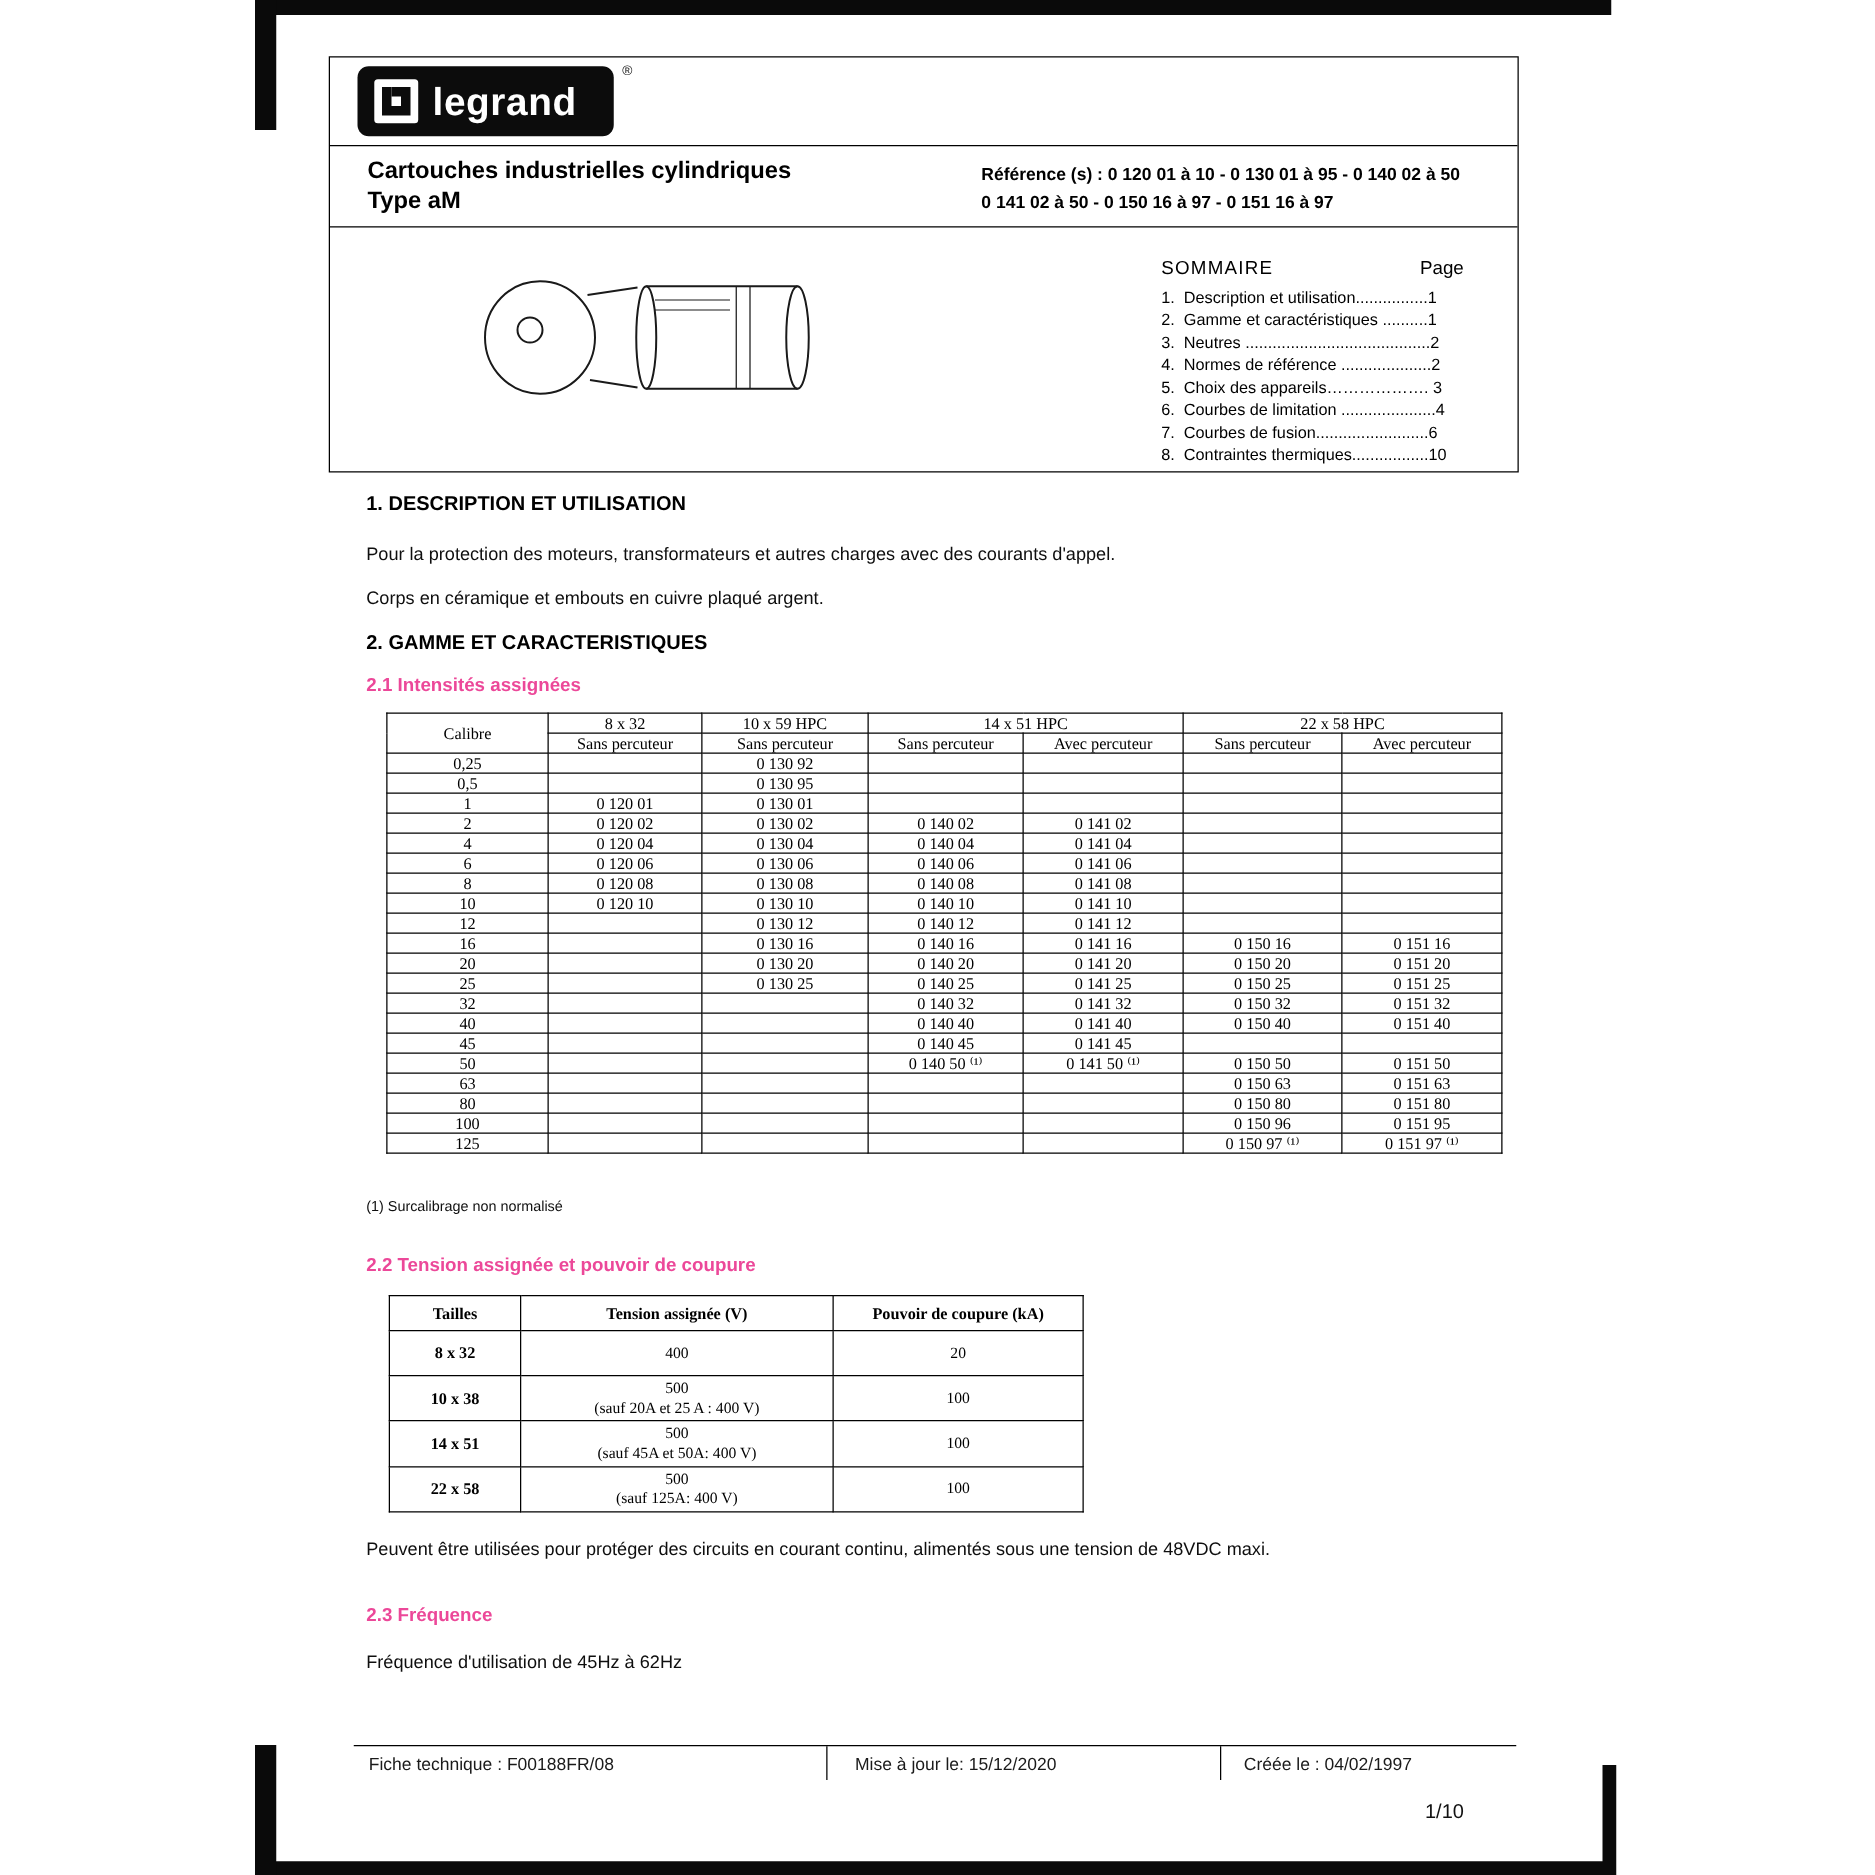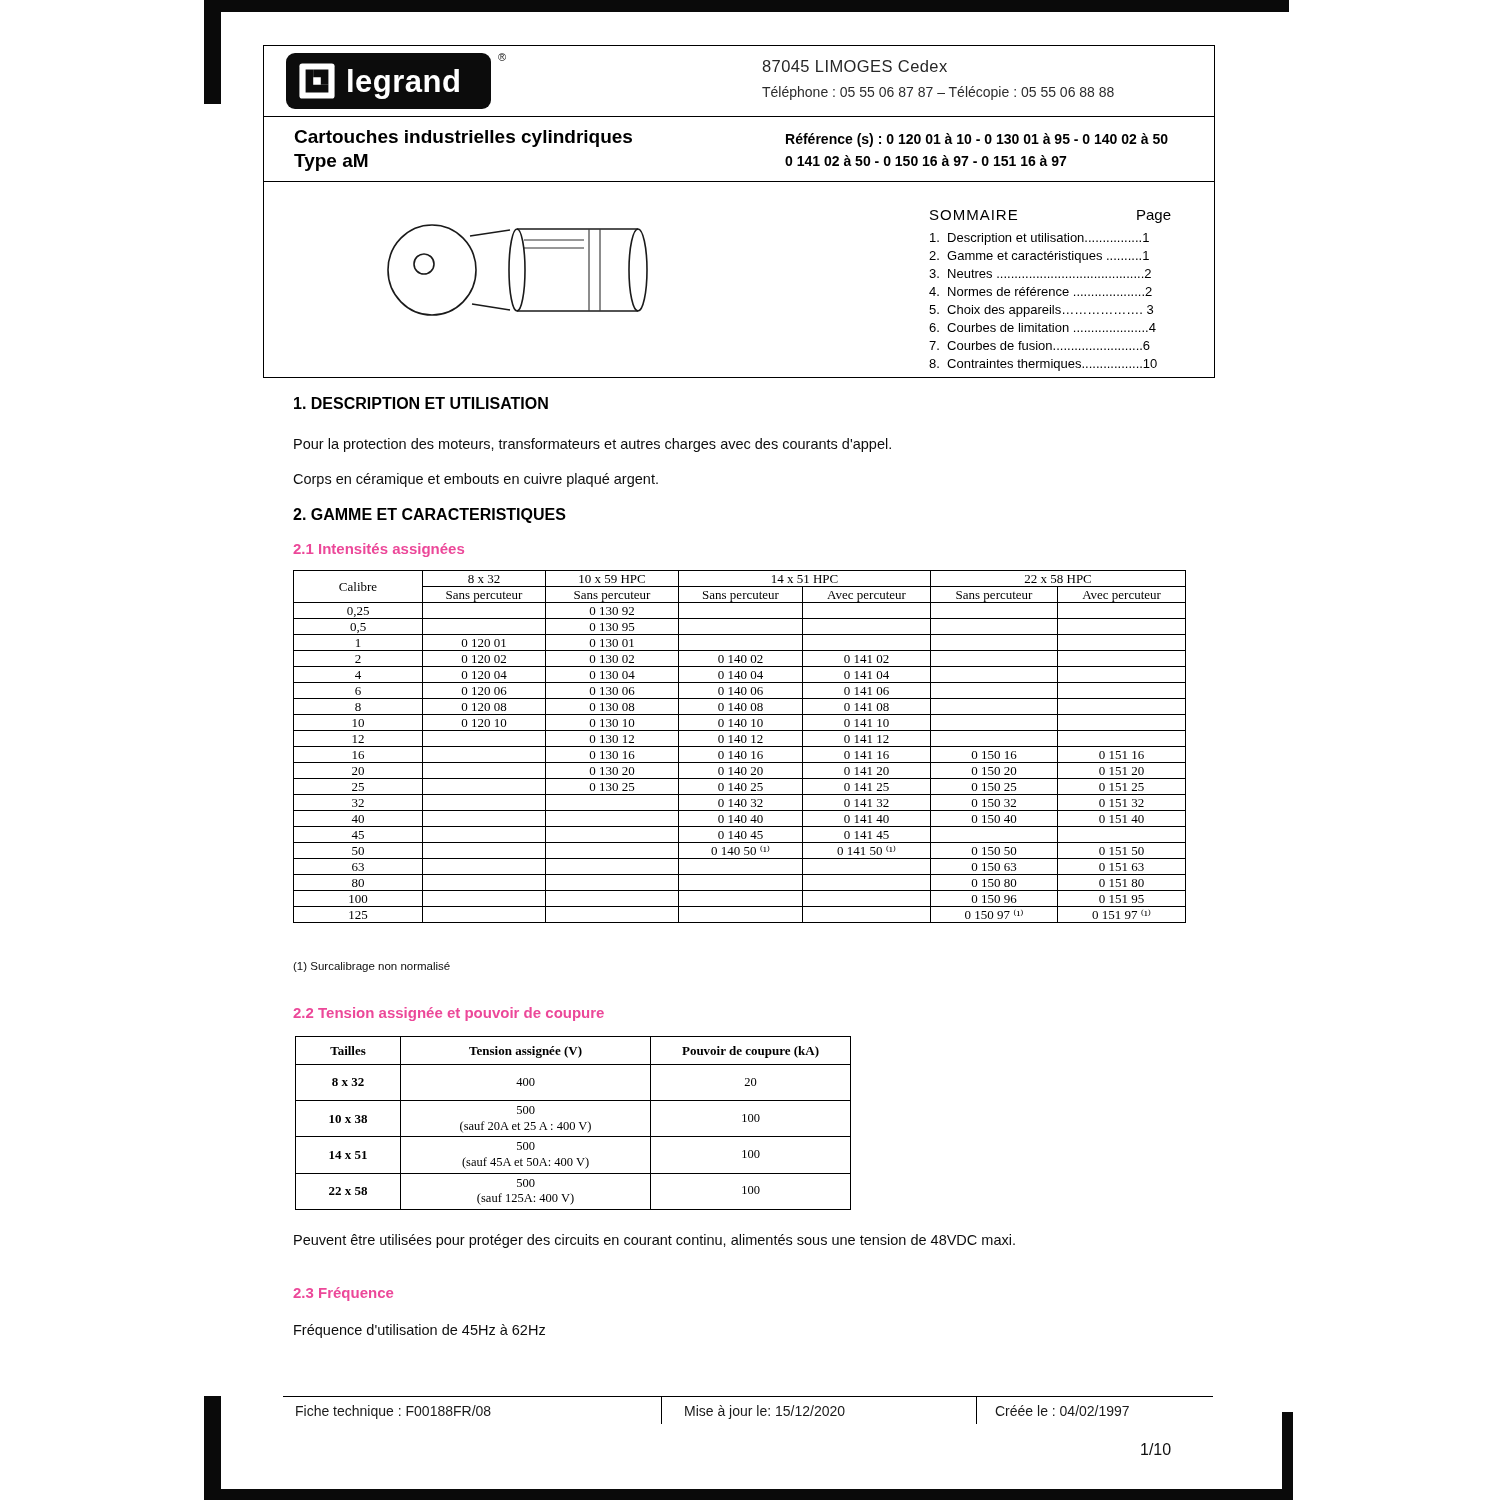--- a/index.html
+++ b/index.html
@@ -32,21 +32,21 @@
   .sommaire { position:absolute; left:665px; top:160px; width:242px; }
   .sommaire-head { display:flex; justify-content:space-between; font-size:15px; color:#000; margin-bottom:6px; }
   .sommaire-title { letter-spacing:1px; }
   .sommaire ul { list-style:none; }
   .sommaire li { font-size:13px; line-height:18px; white-space:pre; color:#000; }
 
   .h-section { position:absolute; left:293px; font-size:16px; font-weight:bold; color:#000; }
   .h-sub { position:absolute; left:293px; font-size:15px; font-weight:bold; color:#ec4899; }
   .body-text { position:absolute; left:293px; font-size:14.5px; color:#0e0e0e; }
 
-  table { border-collapse:collapse; }
+  table { border-collapse:collapse;margin-left:16px; }
   .ratings-table { position:absolute; left:293px; top:570px; width:892px; table-layout:fixed;
                    font-family:"Liberation Serif","DejaVu Serif",serif; }
   .ratings-table th, .ratings-table td { border:1px solid #000; font-weight:normal; font-size:13px;
                    text-align:center; height:16px; padding:0 3px; line-height:1.05; color:#000; }
 
   .footnote { position:absolute; left:293px; top:960px; font-size:11.5px; color:#0e0e0e; }
 
   .voltage-table { position:absolute; left:295px; top:1036px; width:555px; table-layout:fixed;
                    font-family:"Liberation Serif","DejaVu Serif",serif; }
   .voltage-table th { border:1px solid #000; font-size:13px; font-weight:bold; height:28px; padding:2px 6px; color:#000; }
@@ -77,24 +77,20 @@
     <div class="logo">
       <svg class="logo-mark" viewBox="0 0 40 40">
         <rect x="1.5" y="1.5" width="37" height="37" rx="3" fill="#ffffff"></rect>
         <path d="M8 8 h8 v16 h16 v8 h-24 z" fill="#0c0c0c"></path>
         <path d="M16 8 h16 v16 h-8 v-8 h-8 z" fill="#0c0c0c"></path>
       </svg>
       <span class="logo-text">legrand</span>
       <span class="logo-reg">®</span>
     </div>
 
-    <div class="address">
-      <div class="address-l1">87045 LIMOGES Cedex</div>
-      <div class="address-l2">Téléphone : 05 55 06 87 87 – Télécopie : 05 55 06 88 88</div>
-    </div>
 
     <div class="hdr-rule hdr-rule-1"></div>
 
     <div class="doc-title">
       <div>Cartouches industrielles cylindriques</div>
       <div>Type aM</div>
     </div>
 
     <div class="refs">
       <div>Référence (s) : 0 120 01 à 10 - 0 130 01 à 95 - 0 140 02 à 50</div>

